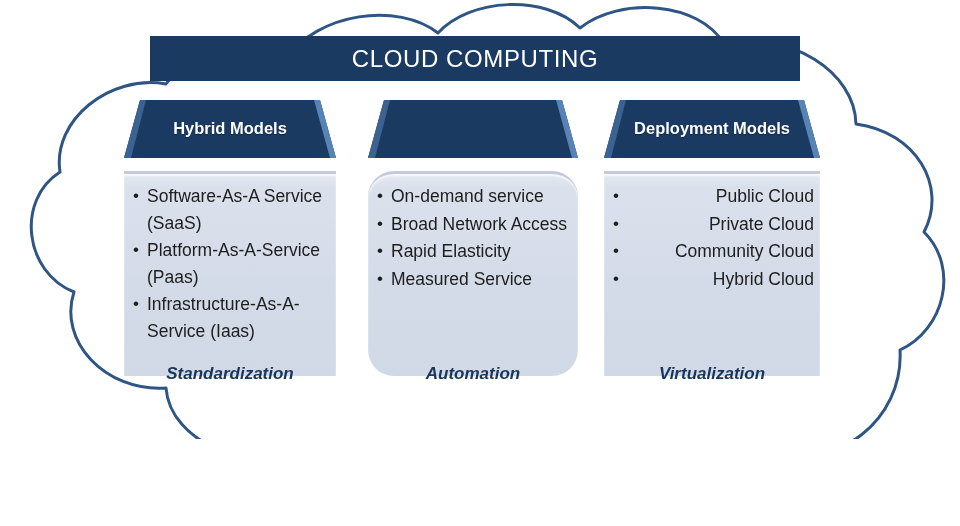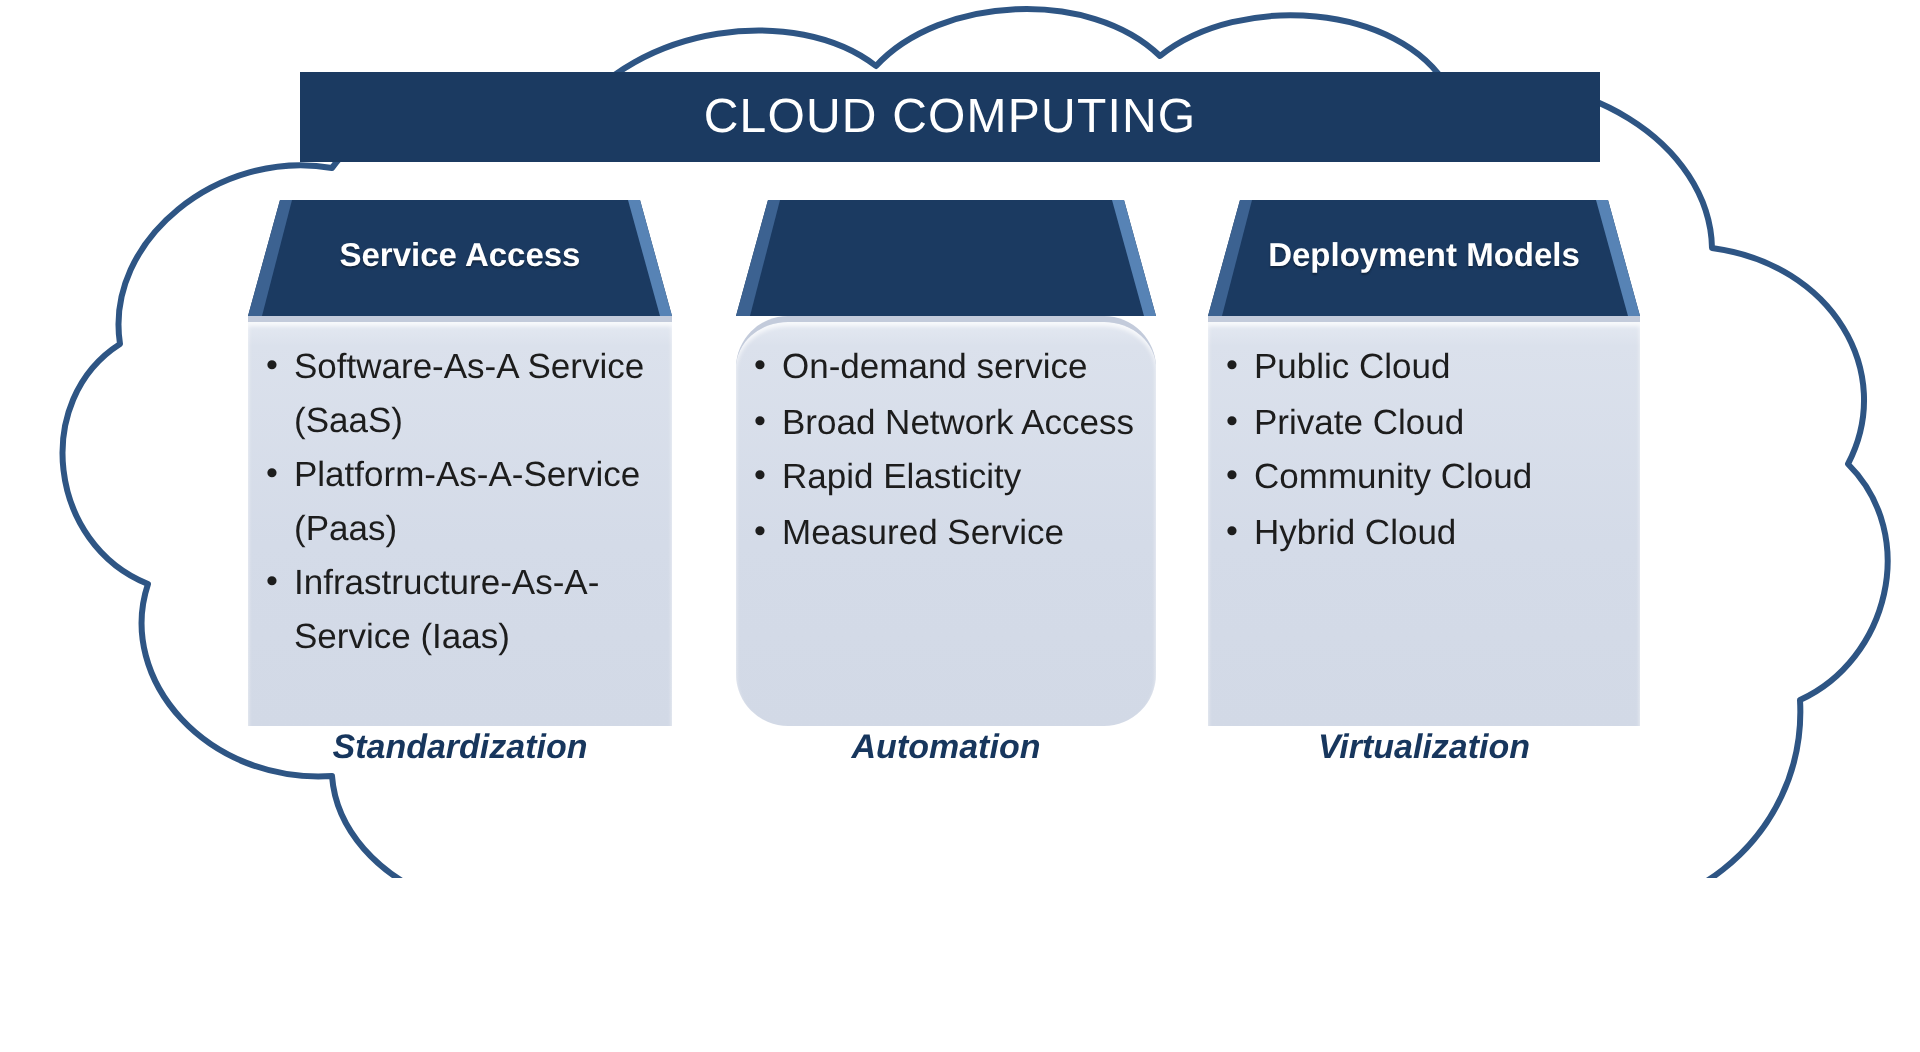--- a/index.html
+++ b/index.html
@@ -75,20 +75,21 @@
     text-shadow: 0 1px 1px rgba(0,0,0,0.35);
     padding: 0 8px;
   }
   .col-body {
     position: relative;
     background: linear-gradient(180deg, #e4e9f2 0%, #dbe1ec 6%, #d4dbe8 55%, #d2d9e6 100%);
     border-top: 3px solid #c3cbdb;
     box-shadow: inset 0 2px 2px rgba(255,255,255,0.75);
     padding: 9px 6px 10px 6px;
     box-sizing: border-box;
+    margin-top: 13px;
   }
   .col-body ul {
     list-style: none;
     margin: 0;
     padding: 0;
   }
   .col-body li {
     position: relative;
     color: #1d1d1d;
     font-size: 17.5px;
@@ -111,21 +112,21 @@
     font-weight: bold;
     font-size: 17px;
     color: #17365d;
   }
   
   #col-service   { left: 124px; width: 212px; }
   #col-service .col-body   { height: 205px; }
   #col-charac    { left: 368px; width: 210px; }
   #col-charac .col-body    { height: 205px; border-radius: 26px; }
   #col-deploy    { left: 604px; width: 216px; }
-  #col-deploy .col-body    { height: 205px; }
+  #col-deploy .col-body    { height: 205px; text-align: right; }
 
   #cap-service { left: 124px; width: 212px; }
   #cap-charac  { left: 368px; width: 210px; }
   #cap-deploy  { left: 604px; width: 216px; }
 </style>
 </head>
 <body>
 
 <div id="canvas">
 
@@ -152,21 +153,21 @@
     <span class="title-text">CLOUD COMPUTING</span>
   </div>
 
   <div class="column" id="col-service">
     <div class="col-header">
       <svg class="trap" viewBox="0 0 212 58" preserveAspectRatio="none">
         <polygon points="16,0 196,0 212,58 0,58" fill="#1b3a61"></polygon>
         <polygon points="16,0 22,0 7,58 0,58" fill="#3c6291"></polygon>
         <polygon points="190,0 196,0 212,58 206,58" fill="#5783b5"></polygon>
       </svg>
-      <span class="header-label">Service Access</span>
+      <span class="header-label">Hybrid Models</span>
     </div>
     <div class="col-body">
       <ul>
         <li>Software-As-A Service (SaaS)</li>
         <li>Platform-As-A-Service (Paas)</li>
         <li>Infrastructure-As-A-Service (Iaas)</li>
       </ul>
     </div>
   </div>
   <div class="col-caption" id="cap-service">Standardization</div>

